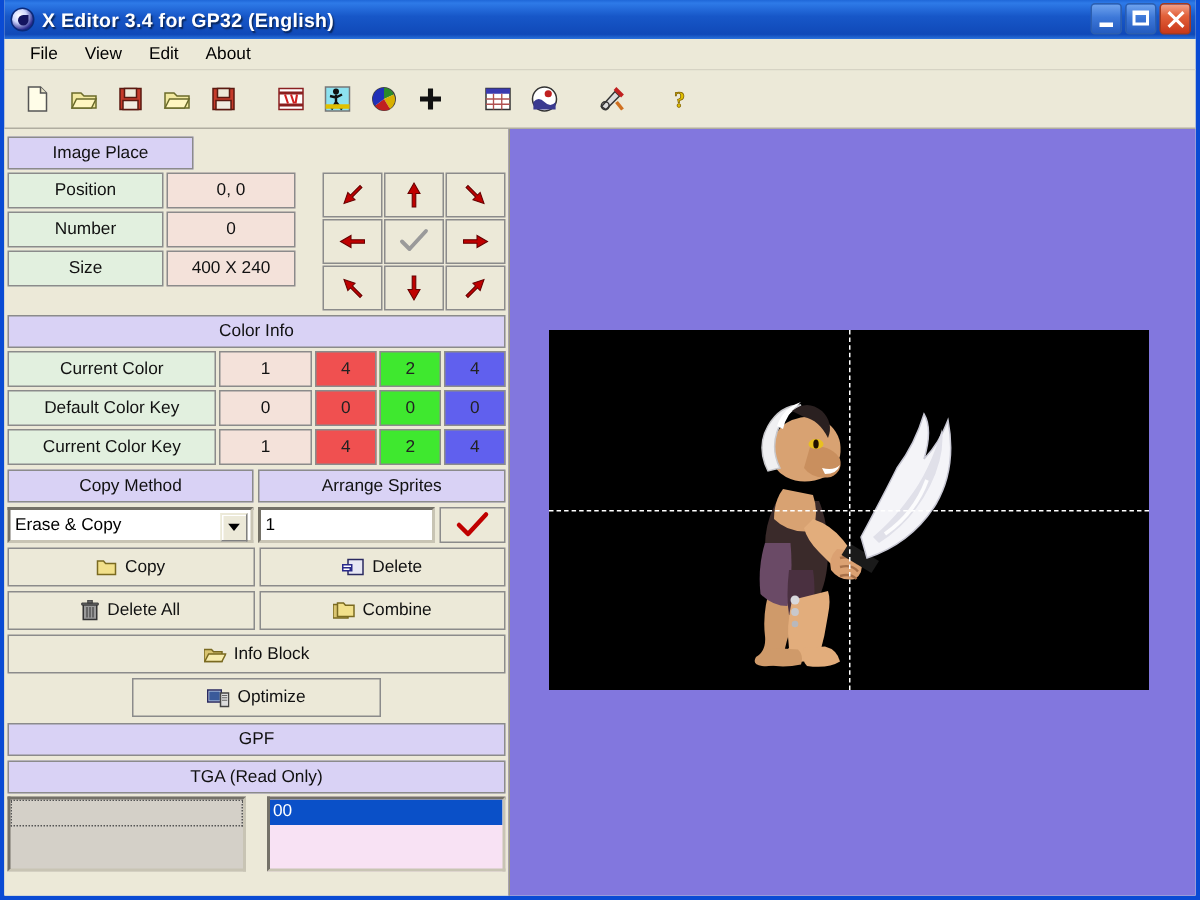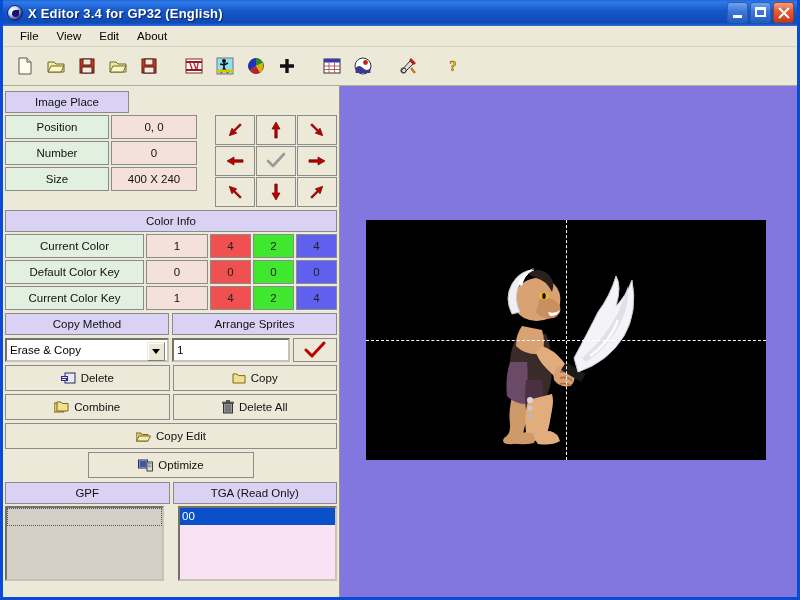--- a/index.html
+++ b/index.html
@@ -159,21 +159,21 @@
   .btnrow{display:flex;gap:3px;margin-top:3px;}
   .abt{
     flex:1 1 0;height:26px;box-sizing:border-box;
     background:#ece9d8;border:1px solid #8b8b8b;
     display:flex;align-items:center;justify-content:center;gap:5px;
     font-size:11.5px;color:#111;cursor:default;
   }
   .optrow{display:flex;justify-content:center;margin-top:3px;}
   .abt.opt{flex:0 0 166px;}
   
-  .listhdrs{display:flex;gap:3px;margin-top:4px;}
+  .listhdrs{display:flex;gap:3px;margin-top:4px;flex-direction:column;}
   .lists{display:flex;gap:14px;flex:1 1 auto;min-height:0;margin-top:2px;padding-bottom:16px;}
   .lst{
     flex:1 1 0;border:2px inset #c8c4b4;box-sizing:border-box;
     overflow:hidden;
   }
   .lst.gpf{background:#d4d0c8;}
   .lst.tga{background:#f8e2f4;}
   .lrow{
     font-size:11.5px;height:17px;line-height:17px;padding-left:2px;
     color:#000;cursor:default;box-sizing:border-box;
@@ -445,59 +445,59 @@
         <div class="txtin">1</div>
         <div class="okbtn">
           <svg width="24" height="18" viewBox="0 0 24 18">
             <path d="M3 9 L9 15 L21 2" fill="none" stroke="#c00000" stroke-width="3" stroke-linecap="round" stroke-linejoin="round"></path>
           </svg>
         </div>
       </div>
 
       <div class="btnrow">
         <div class="abt">
+          <svg width="14" height="12" viewBox="0 0 14 12">
+            <path d="M1 2h4l1.4 1.6H13V11H1z" fill="#f2e08a" stroke="#7a6a20"></path>
+          </svg>
+          <span>Copy</span>
+        </div>
+        <div class="abt">
           <svg width="15" height="13" viewBox="0 0 15 13">
             <rect x="4" y="1" width="10" height="10" fill="#e8e8f4" stroke="#2a2a60"></rect>
             <path d="M0 4 L7 4 L7 9 L0 9Z" fill="#2a2a8a"></path>
             <path d="M1 5.5h5M1 7.5h4" stroke="#fff" stroke-width=".9"></path>
           </svg>
           <span>Delete</span>
         </div>
-        <div class="abt">
-          <svg width="14" height="12" viewBox="0 0 14 12">
-            <path d="M1 2h4l1.4 1.6H13V11H1z" fill="#f2e08a" stroke="#7a6a20"></path>
-          </svg>
-          <span>Copy</span>
-        </div>
       </div>
       <div class="btnrow">
-        <div class="abt">
-          <svg width="15" height="13" viewBox="0 0 15 13">
-            <path d="M0 2h4l1.3 1.5H10V11H0z" fill="#d9c470" stroke="#7a6a20"></path>
-            <path d="M3 1h4l1.3 1.5H14V10H3z" fill="#f2e08a" stroke="#7a6a20"></path>
-          </svg>
-          <span>Combine</span>
-        </div>
         <div class="abt">
           <svg width="12" height="14" viewBox="0 0 12 14">
             <rect x="1.5" y="3" width="9" height="10" fill="#9a9a9a" stroke="#333"></rect>
             <path d="M0.5 2h11v1.4h-11z" fill="#6a6a6a" stroke="#333" stroke-width=".6"></path>
             <rect x="4.5" y="0" width="3" height="2" fill="#6a6a6a" stroke="#333" stroke-width=".6"></rect>
             <path d="M4 4.6v7M6 4.6v7M8 4.6v7" stroke="#444" stroke-width=".8"></path>
           </svg>
           <span>Delete All</span>
         </div>
+        <div class="abt">
+          <svg width="15" height="13" viewBox="0 0 15 13">
+            <path d="M0 2h4l1.3 1.5H10V11H0z" fill="#d9c470" stroke="#7a6a20"></path>
+            <path d="M3 1h4l1.3 1.5H14V10H3z" fill="#f2e08a" stroke="#7a6a20"></path>
+          </svg>
+          <span>Combine</span>
+        </div>
       </div>
       <div class="btnrow">
         <div class="abt">
           <svg width="15" height="13" viewBox="0 0 15 13">
             <path d="M0 3h5l1.4 1.5H12V11H0z" fill="#d9c470" stroke="#7a6a20"></path>
             <path d="M0.5 11l2.6-5H14.5l-2.6 5z" fill="#f7ecae" stroke="#7a6a20"></path>
           </svg>
-          <span>Copy Edit</span>
+          <span>Info Block</span>
         </div>
       </div>
       <div class="optrow">
         <div class="abt opt">
           <svg width="15" height="13" viewBox="0 0 15 13">
             <rect x="0.5" y="1" width="9" height="8" fill="#c8d8ee" stroke="#2a2a60"></rect>
             <path d="M1.5 2h7v6h-7z" fill="#3a5a9a"></path>
             <rect x="9" y="3" width="5.5" height="9" fill="#dcdcdc" stroke="#444"></rect>
             <path d="M10 4.6h3.5M10 6.2h3.5M10 7.8h3.5" stroke="#666" stroke-width=".7"></path>
           </svg>

